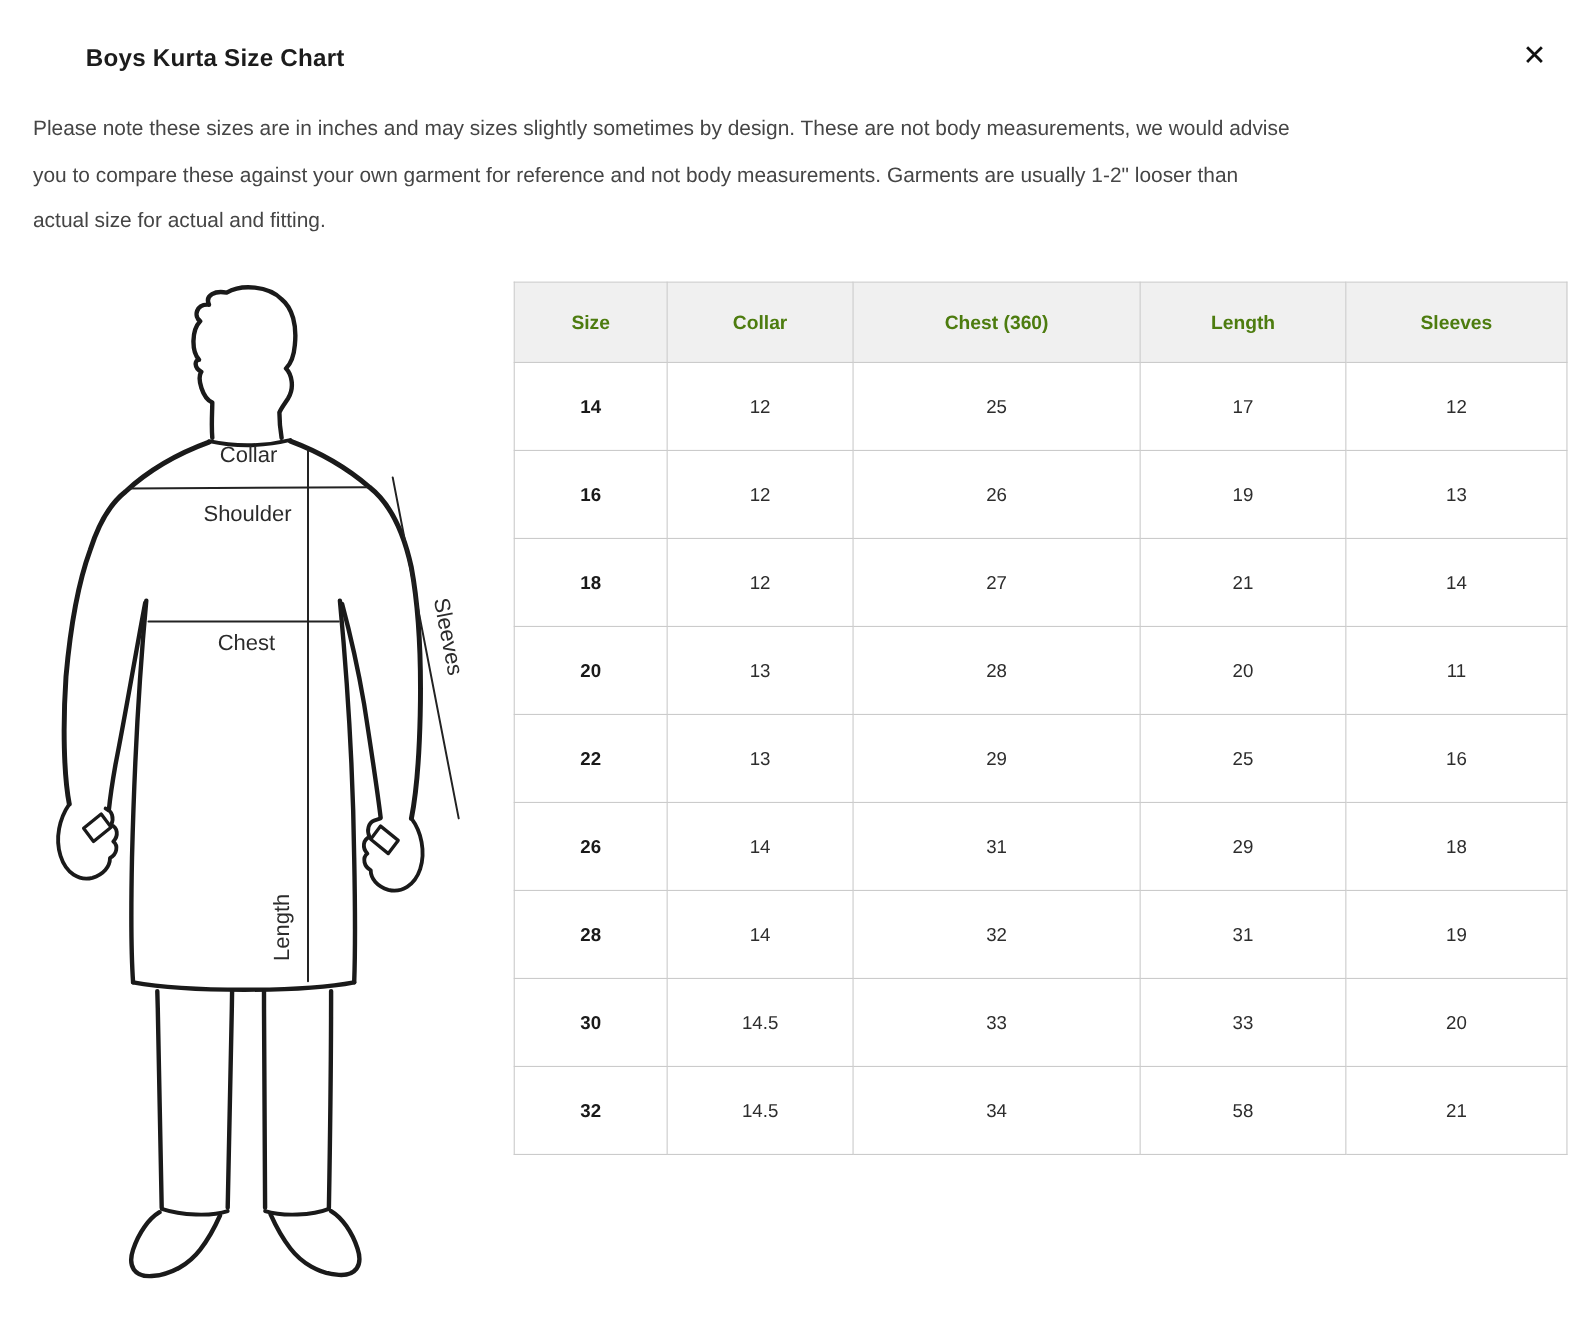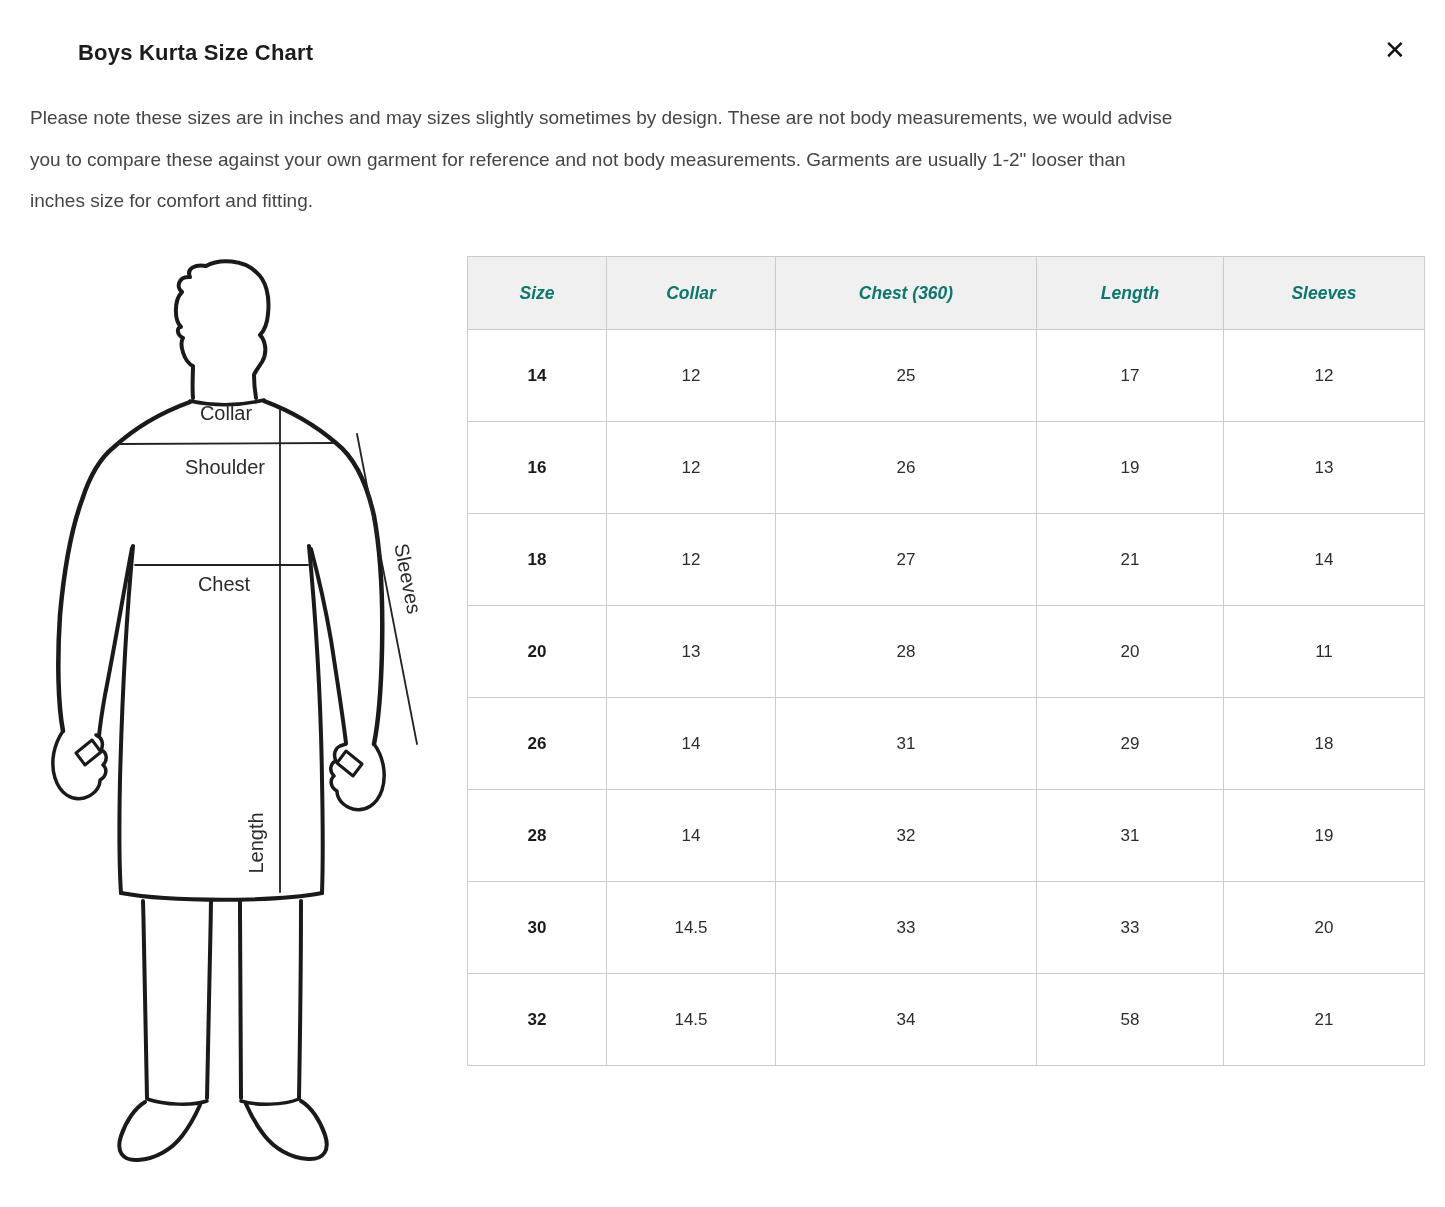--- a/index.html
+++ b/index.html
@@ -75,41 +75,40 @@
   .size-table th, .size-table td {
     border: 1px solid #cbcbcb;
     text-align: center;
     vertical-align: middle;
   }
   .size-table thead th {
     height: 73px;
     background: #f0f0f0;
     font-weight: 700;
     font-size: 17.5px;
-    color: #0f766e;
-    font-style: italic;
-  }
-  .size-table tbody td { height: 92px; background: #ffffff; }
+    color: #4d7c0f;
+  }
+  .size-table tbody td { height: 80px; background: #ffffff; }
   .size-table tbody td.size-col { font-weight: 700; color: #1a1a1a; }
 </style>
 </head>
 <body>
 
 <div class="modal">
 
   <h1 class="modal-title">Boys Kurta Size Chart</h1>
 
   <button class="close-btn">
     <span>✕</span>
   </button>
 
   <div class="note">
     <div>Please note these sizes are in inches and may sizes slightly sometimes by design. These are not body measurements, we would advise</div>
     <div>you to compare these against your own garment for reference and not body measurements. Garments are usually 1-2" looser than</div>
-    <div>inches size for comfort and fitting.</div>
+    <div>actual size for actual and fitting.</div>
   </div>
 
   <div class="diagram">
     <svg viewBox="40 250 420 957">
       <g fill="none" stroke="#1a1a1a" stroke-linecap="round" stroke-linejoin="round">
 
         <path stroke-width="4" d="M 193,398
           C 192,386 193,374 193,366
           C 184,362 179,344 183,338
           C 176,334 177,327 181,327
@@ -241,20 +240,27 @@
         <td>14</td>
       </tr>
       <tr>
         <td class="size-col">20</td>
         <td>13</td>
         <td>28</td>
         <td>20</td>
         <td>11</td>
       </tr>
       <tr>
+        <td class="size-col">22</td>
+        <td>13</td>
+        <td>29</td>
+        <td>25</td>
+        <td>16</td>
+      </tr>
+      <tr>
         <td class="size-col">26</td>
         <td>14</td>
         <td>31</td>
         <td>29</td>
         <td>18</td>
       </tr>
       <tr>
         <td class="size-col">28</td>
         <td>14</td>
         <td>32</td>

